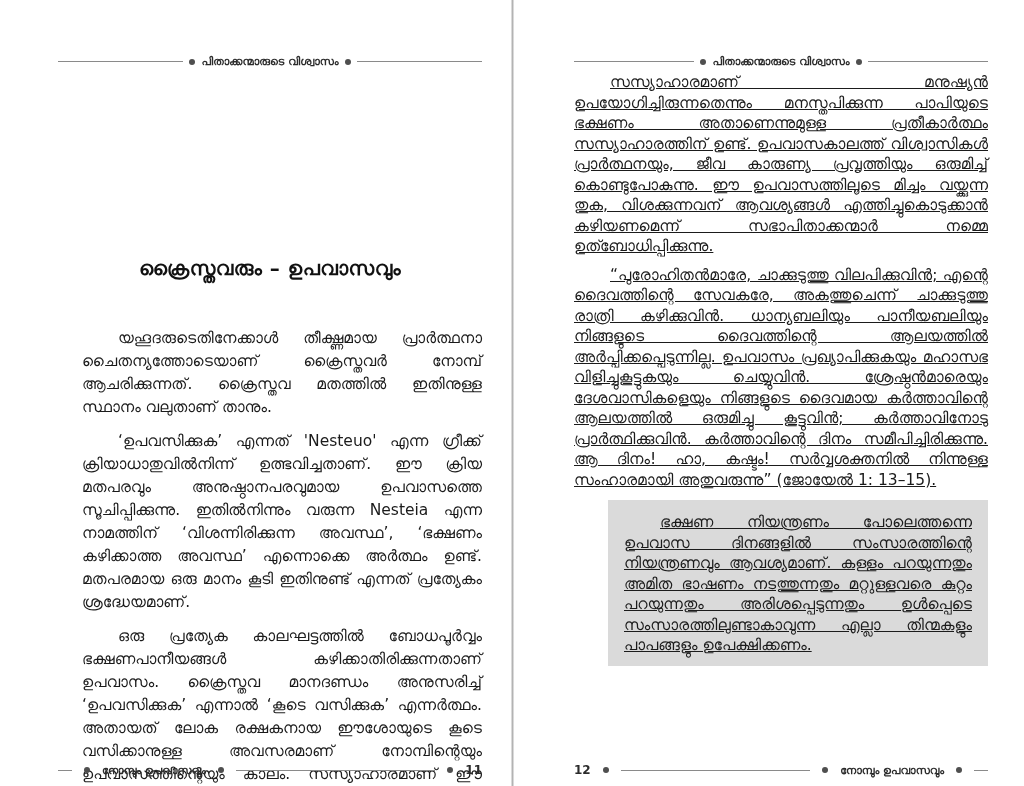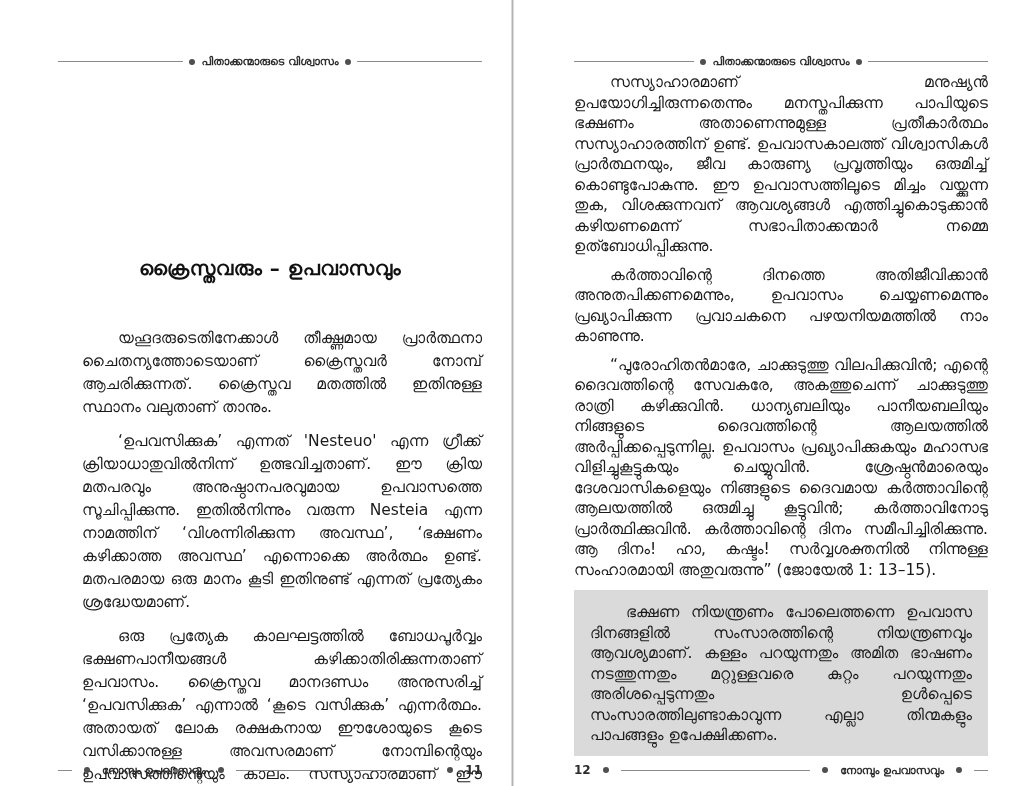--- a/index.html
+++ b/index.html
@@ -31,25 +31,25 @@
   .chapter-title{
     position:absolute;top:256px;left:0;right:0;text-align:center;
     font-size:20px;font-weight:bold;letter-spacing:.5px;color:#111;
   }
 
   .body-text{position:absolute;left:0;right:0;text-align:justify;}
   .body-text p{margin:0;text-indent:36px;}
   .left-text{top:327px;font-size:15.5px;line-height:23px;}
   .left-text p{margin-bottom:11px;margin-left:24px;}
   .right-text{top:72px;font-size:15.5px;line-height:20.5px;}
-  .right-text p{margin-bottom:8px;}
+  .right-text p{margin-bottom:8px;text-decoration:underline;}
 
   .highlight-box{
     margin-top:10px;background:#dadada;padding:12px 16px 10px 16px;
-    font-size:15.5px;line-height:20.5px;text-align:justify;
+    font-size:15.5px;line-height:20.5px;text-align:justify;margin-left:34px;
   }
   .highlight-box .box-text{margin:0;text-indent:36px;}
   .highlight-box .attribution{
     margin:4px 0 0 0;text-align:right;font-weight:bold;text-indent:0;
   }
 </style>
 </head>
 <body>
 
 <div class="spread">
@@ -90,21 +90,20 @@
     <div class="orn-row running-header">
       <span class="rule rule-grow"></span>
       <span class="dot"></span>
       <span>പിതാക്കന്മാരുടെ വിശ്വാസം</span>
       <span class="dot"></span>
       <span class="rule rule-grow"></span>
     </div>
 
     <div class="body-text right-text">
       <p>സസ്യാഹാരമാണ് മനുഷ്യൻ ഉപയോഗിച്ചിരുന്നതെന്നും മനസ്തപിക്കുന്ന പാപിയുടെ ഭക്ഷണം അതാണെന്നുമുള്ള പ്രതീകാർത്ഥം സസ്യാഹാരത്തിന് ഉണ്ട്. ഉപവാസകാലത്ത് വിശ്വാസികൾ പ്രാർത്ഥനയും, ജീവ കാരുണ്യ പ്രവൃത്തിയും ഒരുമിച്ച് കൊണ്ടുപോകുന്നു. ഈ ഉപവാസത്തിലൂടെ മിച്ചം വയ്ക്കുന്ന തുക, വിശക്കുന്നവന് ആവശ്യങ്ങൾ എത്തിച്ചുകൊടുക്കാൻ കഴിയണമെന്ന് സഭാപിതാക്കന്മാർ നമ്മെ ഉത്ബോധിപ്പിക്കുന്നു.</p>
-      <p>കർത്താവിന്റെ ദിനത്തെ അതിജീവിക്കാൻ അനുതപിക്കണമെന്നും, ഉപവാസം ചെയ്യണമെന്നും പ്രഖ്യാപിക്കുന്ന പ്രവാചകനെ പഴയനിയമത്തിൽ നാം കാണുന്നു.</p>
       <p>“പുരോഹിതൻമാരേ, ചാക്കുടുത്തു വിലപിക്കുവിൻ; എന്റെ ദൈവത്തിന്റെ സേവകരേ, അകത്തുചെന്ന് ചാക്കുടുത്തു രാത്രി കഴിക്കുവിൻ. ധാന്യബലിയും പാനീയബലിയും നിങ്ങളുടെ ദൈവത്തിന്റെ ആലയത്തിൽ അർപ്പിക്കപ്പെടുന്നില്ല. ഉപവാസം പ്രഖ്യാപിക്കുകയും മഹാസഭ വിളിച്ചുകൂട്ടുകയും ചെയ്യുവിൻ. ശ്രേഷ്ഠൻമാരെയും ദേശവാസികളെയും നിങ്ങളുടെ ദൈവമായ കർത്താവിന്റെ ആലയത്തിൽ ഒരുമിച്ചു കൂട്ടുവിൻ; കർത്താവിനോടു പ്രാർത്ഥിക്കുവിൻ. കർത്താവിന്റെ ദിനം സമീപിച്ചിരിക്കുന്നു. ആ ദിനം! ഹാ, കഷ്ടം! സർവ്വശക്തനിൽ നിന്നുള്ള സംഹാരമായി അതുവരുന്നു” (ജോയേൽ 1: 13–15).</p>
 
       <div class="highlight-box">
         <p class="box-text">ഭക്ഷണ നിയന്ത്രണം പോലെത്തന്നെ ഉപവാസ ദിനങ്ങളിൽ സംസാരത്തിന്റെ നിയന്ത്രണവും ആവശ്യമാണ്. കള്ളം പറയുന്നതും അമിത ഭാഷണം നടത്തുന്നതും മറ്റുള്ളവരെ കുറ്റം പറയുന്നതും അരിശപ്പെടുന്നതും ഉൾപ്പെടെ സംസാരത്തിലുണ്ടാകാവുന്ന എല്ലാ തിന്മകളും പാപങ്ങളും ഉപേക്ഷിക്കണം.</p>
       </div>
     </div>
 
     <div class="orn-row page-footer">
       <span class="pgnum">12</span>
       <span class="dot"></span>

